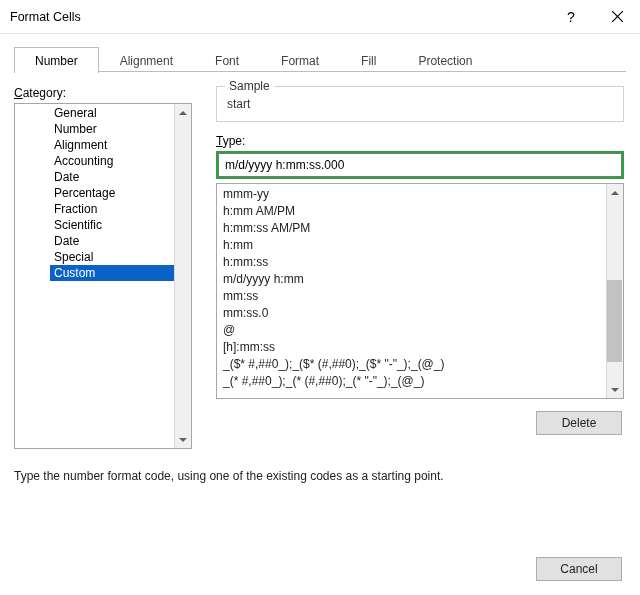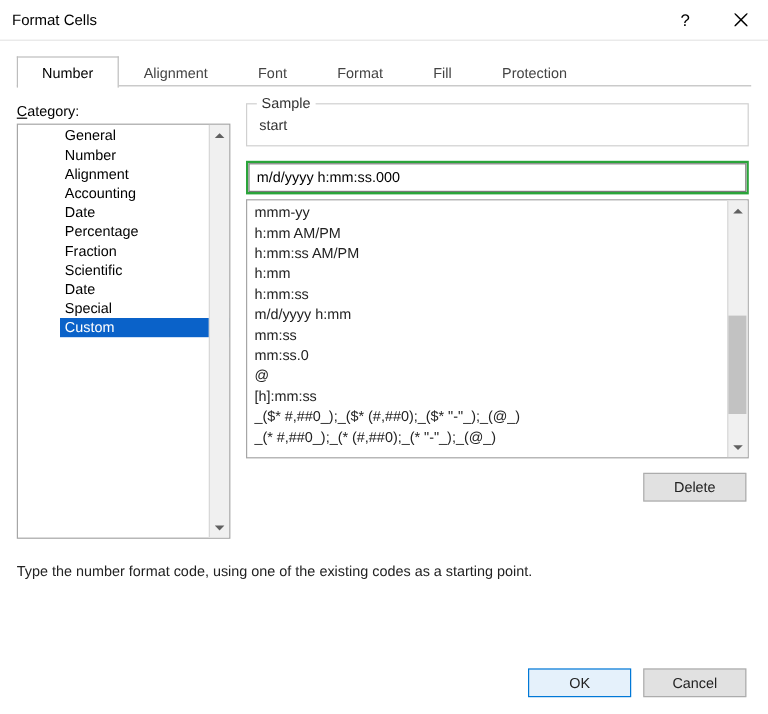--- a/index.html
+++ b/index.html
@@ -7,21 +7,21 @@
   .dialog { width: 640px; height: 595px; background: #fff; position: relative; }
   .titlebar { height: 34px; display: flex; align-items: center; padding: 0 0 0 10px; border-bottom: 1px solid #e5e5e5; }
   .titlebar .title { flex: 1; font-size: 12.5px; color: #000; }
   .titlebar .help { width: 46px; height: 34px; display: flex; align-items: center; justify-content: center; font-size: 14px; color: #000; }
   .titlebar .close { width: 46px; height: 34px; display: flex; align-items: center; justify-content: center; }
   .titlebar .close svg { width: 11px; height: 11px; }
   .body { padding: 12px 14px 0 14px; }
   .tabs { display: flex; border-bottom: 1px solid #bdbdbd; height: 26px; }
   .tab { padding: 0 20px; height: 26px; line-height: 26px; color: #444; position: relative; top: 1px; border: 1px solid transparent; border-bottom: none; }
   .tab.active { border-color: #bdbdbd; background: #fff; color: #000; }
-  .content { position: relative; padding-top: 14px; display: flex; gap: 13px; }
+  .content { position: relative; padding-top: 14px; display: flex; gap: 24px; }
   .col-left { width: 178px; }
   .cat-label { color: #000; display: block; margin-bottom: 3px; }
   .cat-label .ul { text-decoration: underline; }
   .listbox { height: 346px; border: 1px solid #a6a6a6; background: #fff; position: relative; overflow: hidden; padding-left: 35px; }
   .listbox .scroll-space { position: absolute; right: 0; top: 0; bottom: 0; width: 17px; border-left: 1px solid #d8d8d8; background: #f0f0f0; }
   .listbox .scroll-up, .listbox .scroll-down { position: absolute; right: 0; width: 17px; height: 17px; display:flex; align-items:center; justify-content:center; }
   .listbox .scroll-up { top: 0; }
   .listbox .scroll-down { bottom: 0; }
   .listbox .items { padding: 1px 0; }
   .listbox .item { padding: 0 4px; height: 16px; line-height: 16px; color: #000; }
@@ -105,20 +105,21 @@
             </div>
         </div>
       </div>
 
       <div class="col-right">
         <div class="sample-box">
           <div class="sample-legend">Sample</div>
           <div class="sample-value">start</div>
         </div>
 
+        <span class="type-label"><span class="ul">T</span><span>ype:</span></span>
         <div class="type-input-wrap">
           <input class="type-input" value="m/d/yyyy h:mm:ss.000" style="">
         </div>
 
         <div class="presets">
           <div class="items">
             <div class="item">mmm-yy</div>
             <div class="item">h:mm AM/PM</div>
             <div class="item">h:mm:ss AM/PM</div>
             <div class="item">h:mm</div>
@@ -146,17 +147,16 @@
         </div>
       </div>
 
     </div>
 
     <div class="help-text">Type the number format code, using one of the existing codes as a starting point.</div>
 
   </div>
 
   <div class="footer">
-    <button class="btn default">OK</button>
     <button class="btn">Cancel</button>
   </div>
 
 </div>
 
 </body></html>

